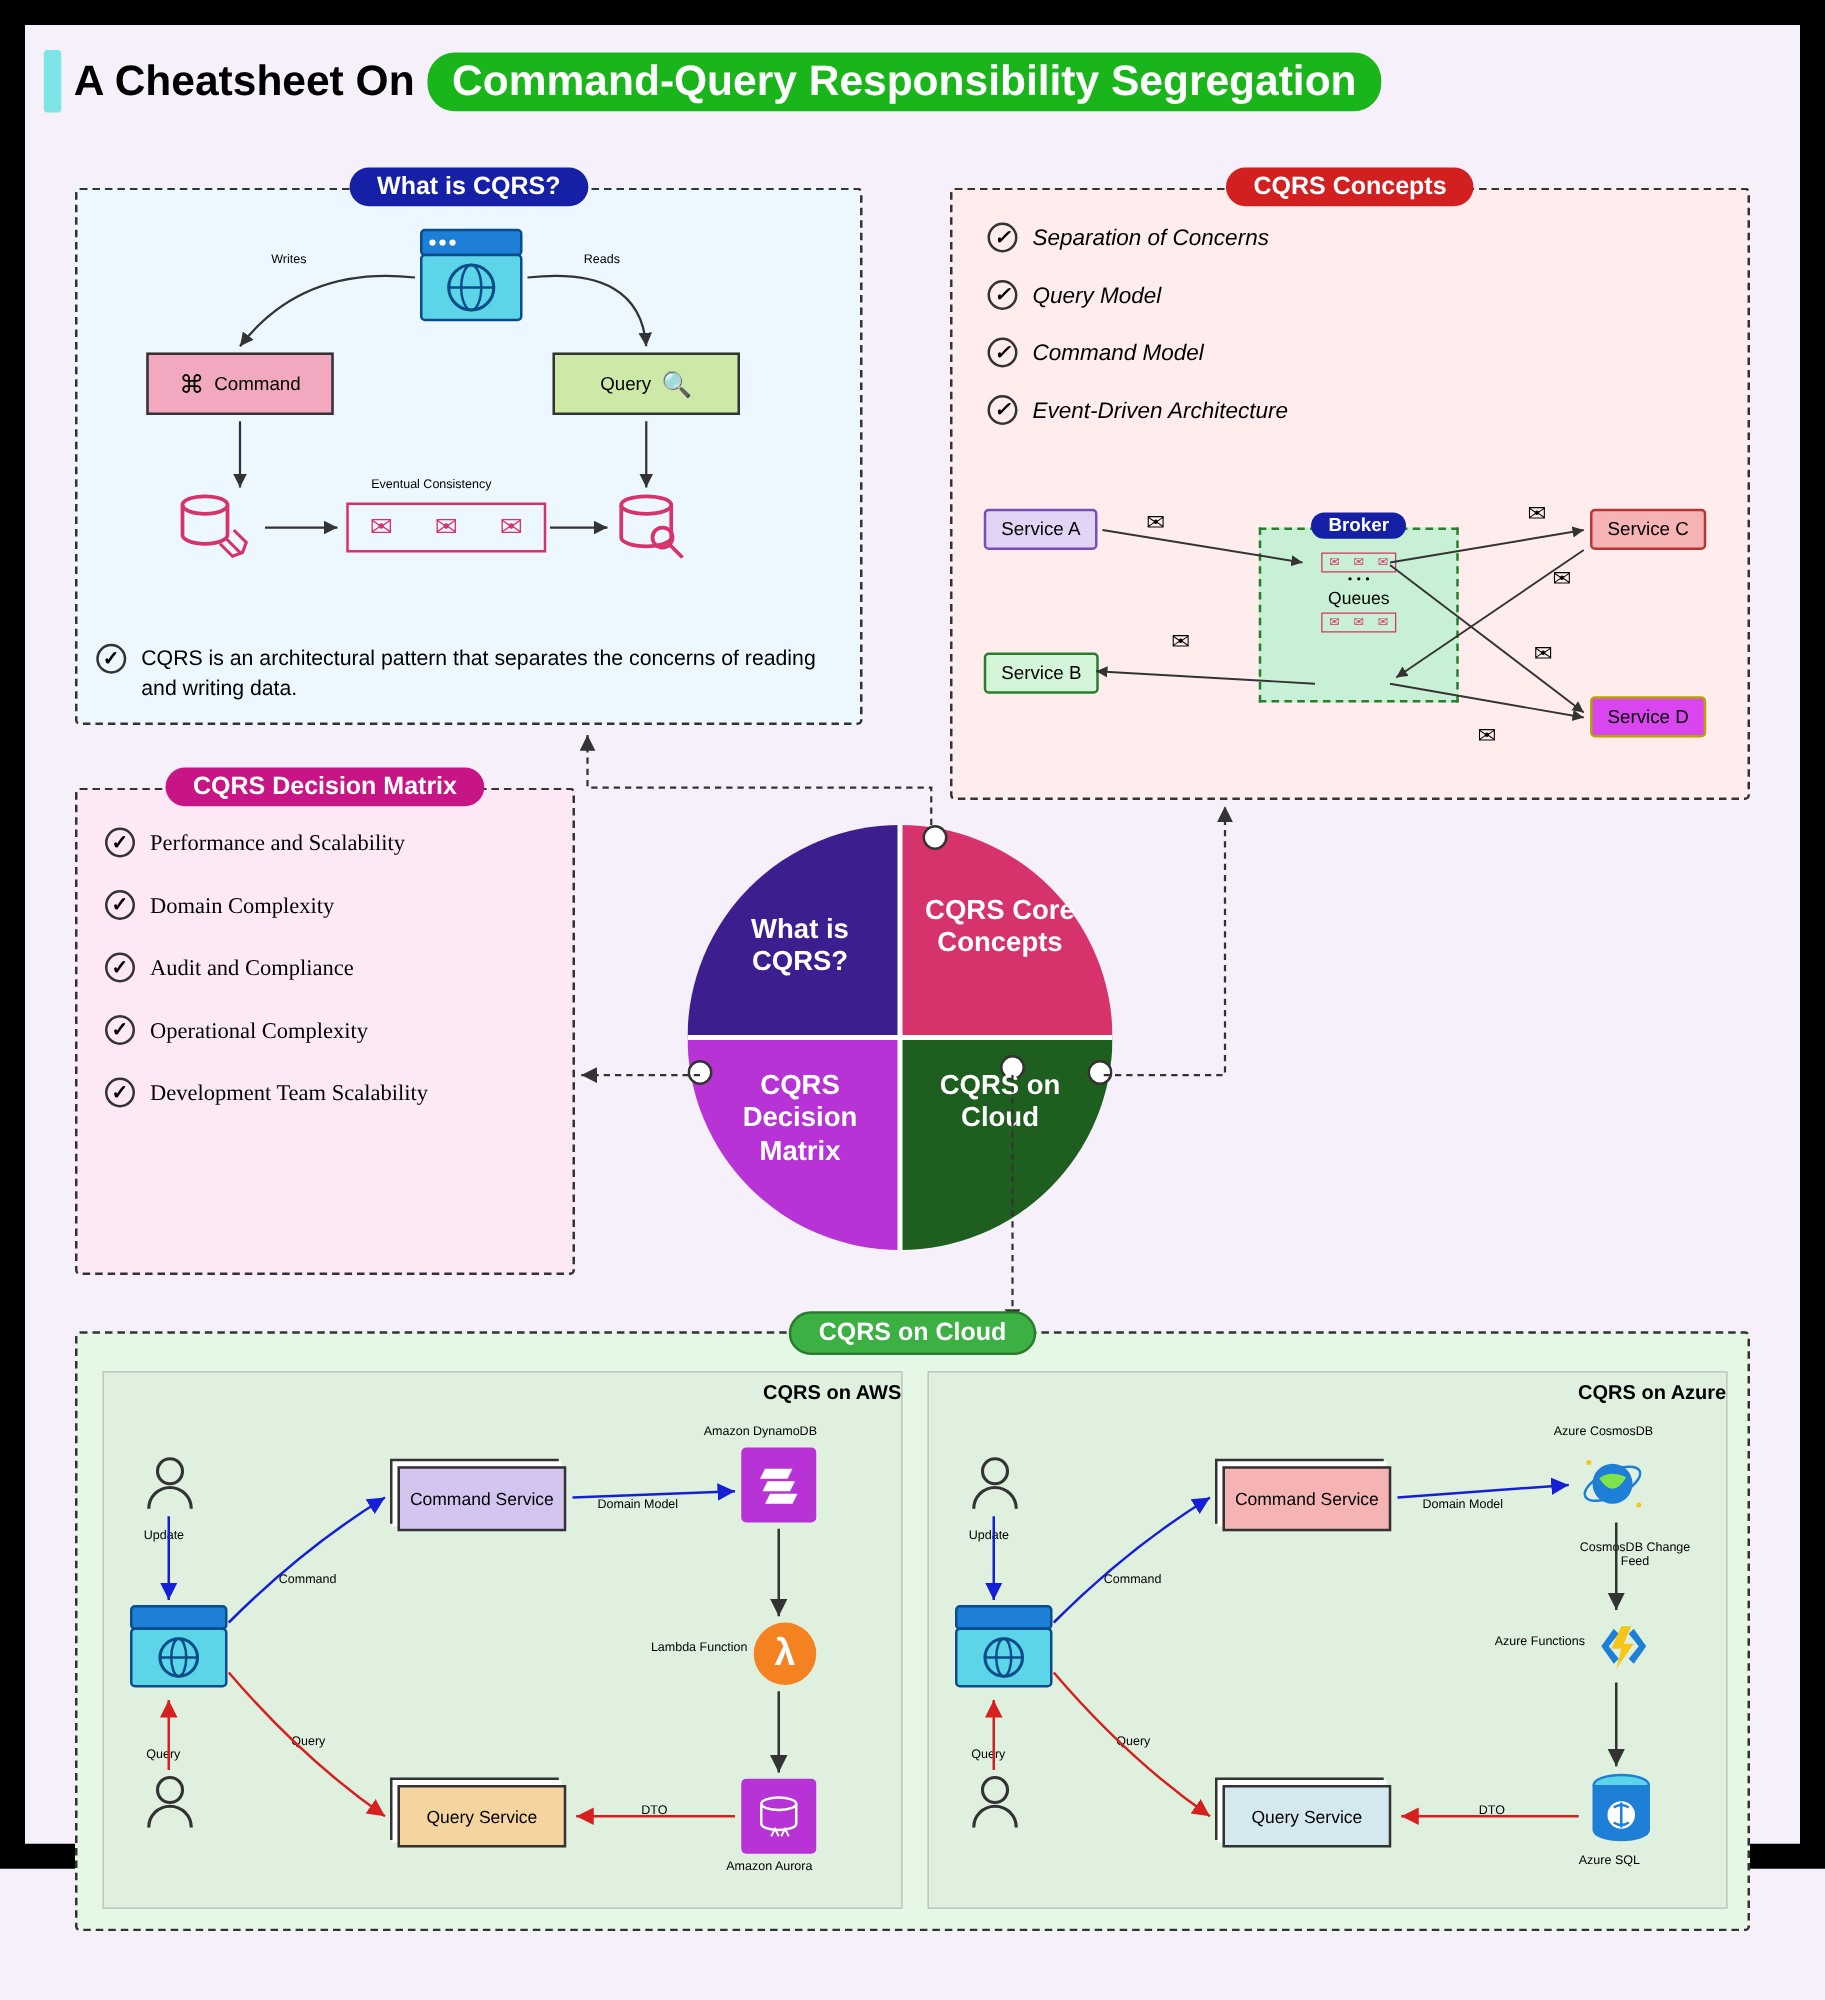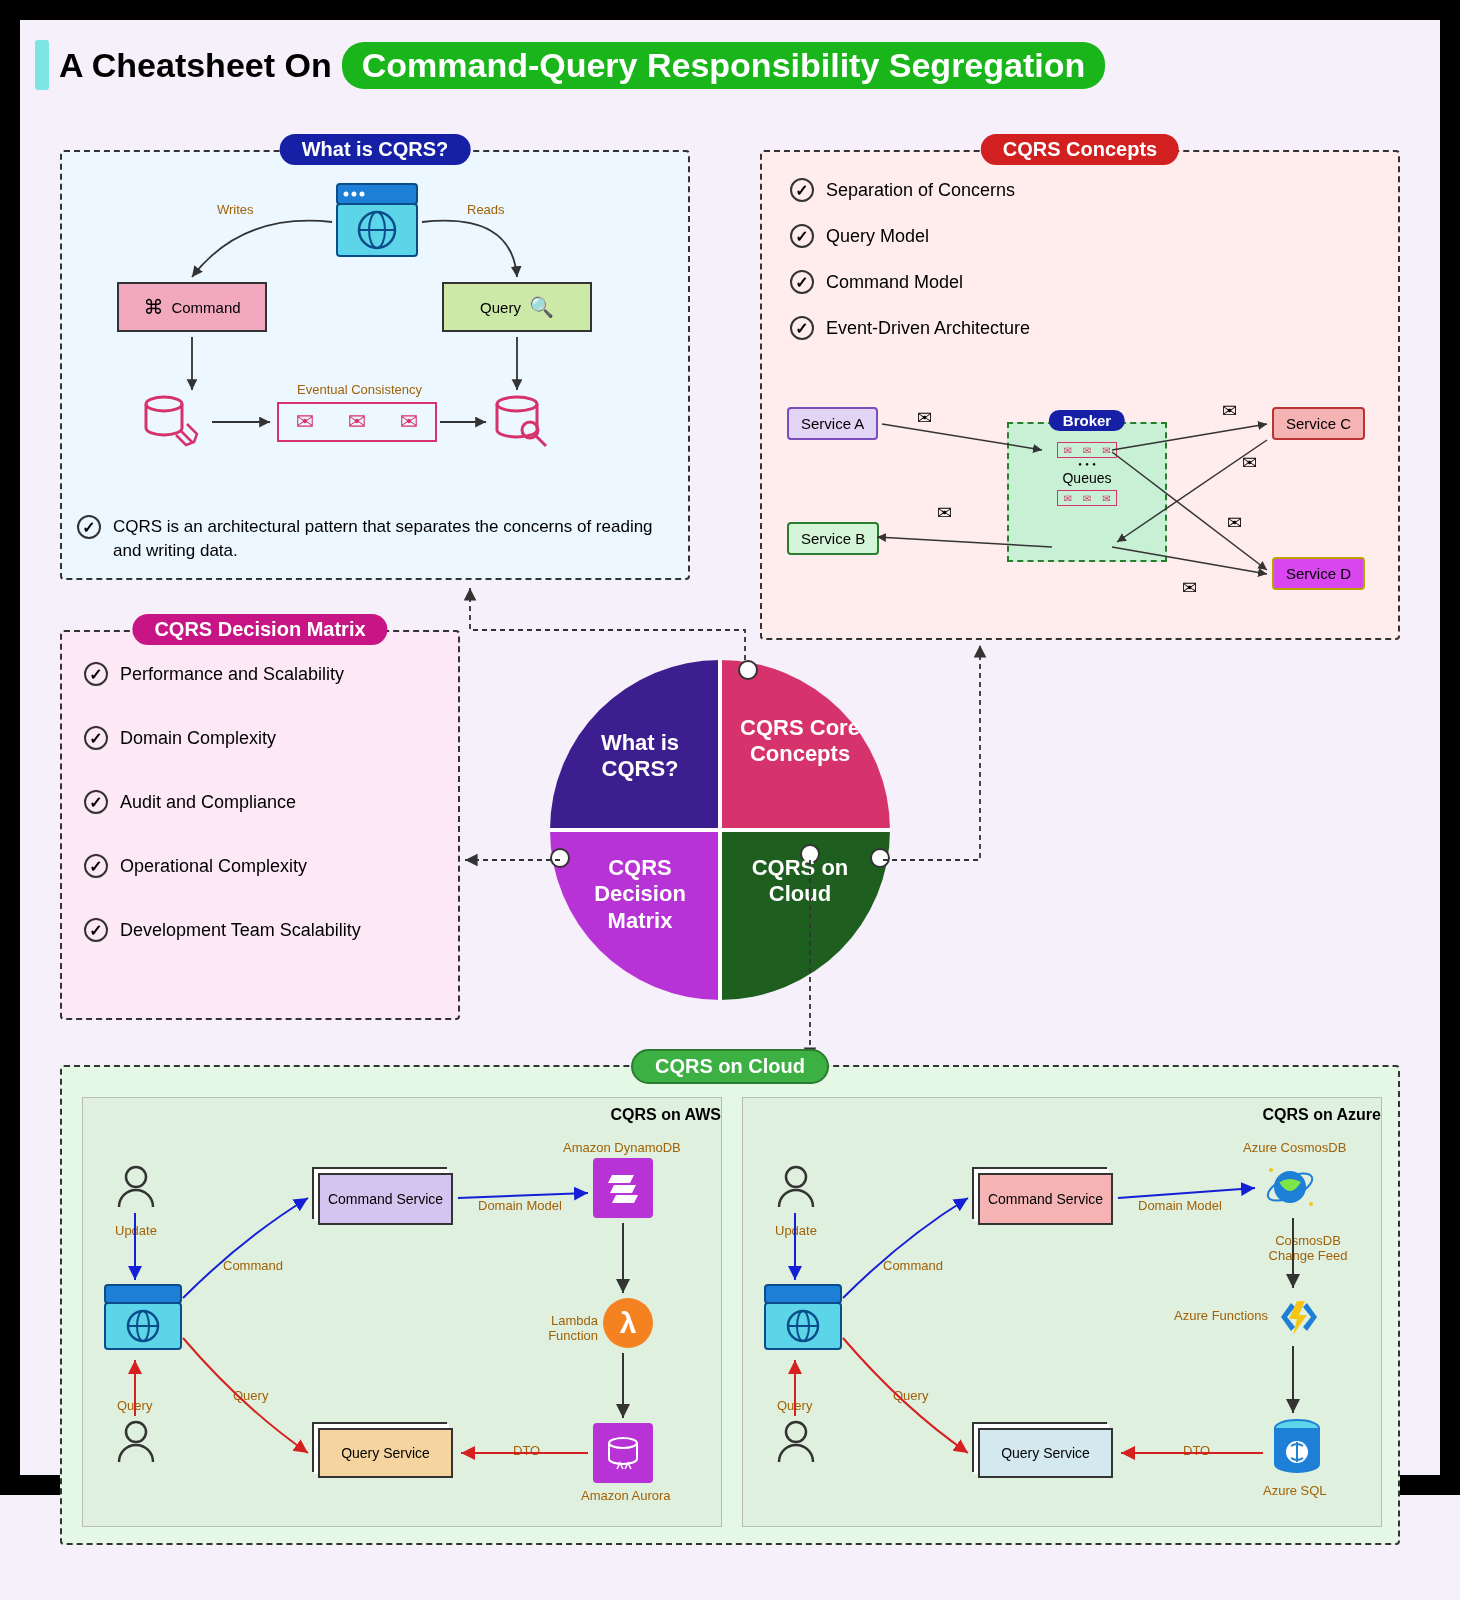--- a/index.html
+++ b/index.html
@@ -182,22 +182,22 @@
     font-size: 14px;
     text-align: center;
     display: flex;
     align-items: center;
     justify-content: center;
     box-shadow: -4px -4px 0 #fff, -6px -6px 0 #333;
   }
 
   .small-label {
     position: absolute;
-    font-size: 13px;
-    color: #a16207;
+    font-size: 10px;
+    color: #000000;
   }
 
   .browser-icon {
     position: absolute;
     width: 80px;
     height: 70px;
   }
 
   .user-icon {
     position: absolute;
@@ -311,21 +311,21 @@
       <path d="M360 70 Q 450 60 455 125" fill="none" stroke="#333" stroke-width="1.8" marker-end="url(#ah1)"></path>
       <line x1="130" y1="185" x2="130" y2="238" stroke="#333" stroke-width="1.8" marker-end="url(#ah1)"></line>
       <line x1="455" y1="185" x2="455" y2="238" stroke="#333" stroke-width="1.8" marker-end="url(#ah1)"></line>
       <line x1="150" y1="270" x2="208" y2="270" stroke="#333" stroke-width="1.8" marker-end="url(#ah1)"></line>
       <line x1="378" y1="270" x2="424" y2="270" stroke="#333" stroke-width="1.8" marker-end="url(#ah1)"></line>
     </svg>
   </div>
 
   <div class="panel panel-concepts">
     <div class="panel-title">CQRS Concepts</div>
-    <div class="checklist" style="gap:22px;padding:26px 28px 10px;">
+    <div class="checklist" style="gap:22px;padding:26px 28px 10px;font-style:italic;">
       <div class="check-item">
           <span class="check-icon"></span>
           <span>Separation of Concerns</span>
         </div>
       <div class="check-item">
           <span class="check-icon"></span>
           <span>Query Model</span>
         </div>
       <div class="check-item">
           <span class="check-icon"></span>
@@ -375,21 +375,21 @@
       <line x1="290" y1="395" x2="115" y2="385" stroke="#333" stroke-width="1.5" marker-end="url(#ah2)"></line>
       <line x1="350" y1="298" x2="505" y2="272" stroke="#333" stroke-width="1.5" marker-end="url(#ah2)"></line>
       <line x1="505" y1="288" x2="355" y2="390" stroke="#333" stroke-width="1.5" marker-end="url(#ah2)"></line>
       <line x1="350" y1="300" x2="505" y2="418" stroke="#333" stroke-width="1.5" marker-end="url(#ah2)"></line>
       <line x1="350" y1="395" x2="505" y2="422" stroke="#333" stroke-width="1.5" marker-end="url(#ah2)"></line>
     </svg>
   </div>
 
   <div class="panel panel-matrix">
     <div class="panel-title">CQRS Decision Matrix</div>
-    <div class="checklist" style="gap:40px;">
+    <div class="checklist" style="gap:26px;font-family:Liberation Serif, serif;">
       <div class="check-item">
           <span class="check-icon"></span>
           <span>Performance and Scalability</span>
         </div>
       <div class="check-item">
           <span class="check-icon"></span>
           <span>Domain Complexity</span>
         </div>
       <div class="check-item">
           <span class="check-icon"></span>

